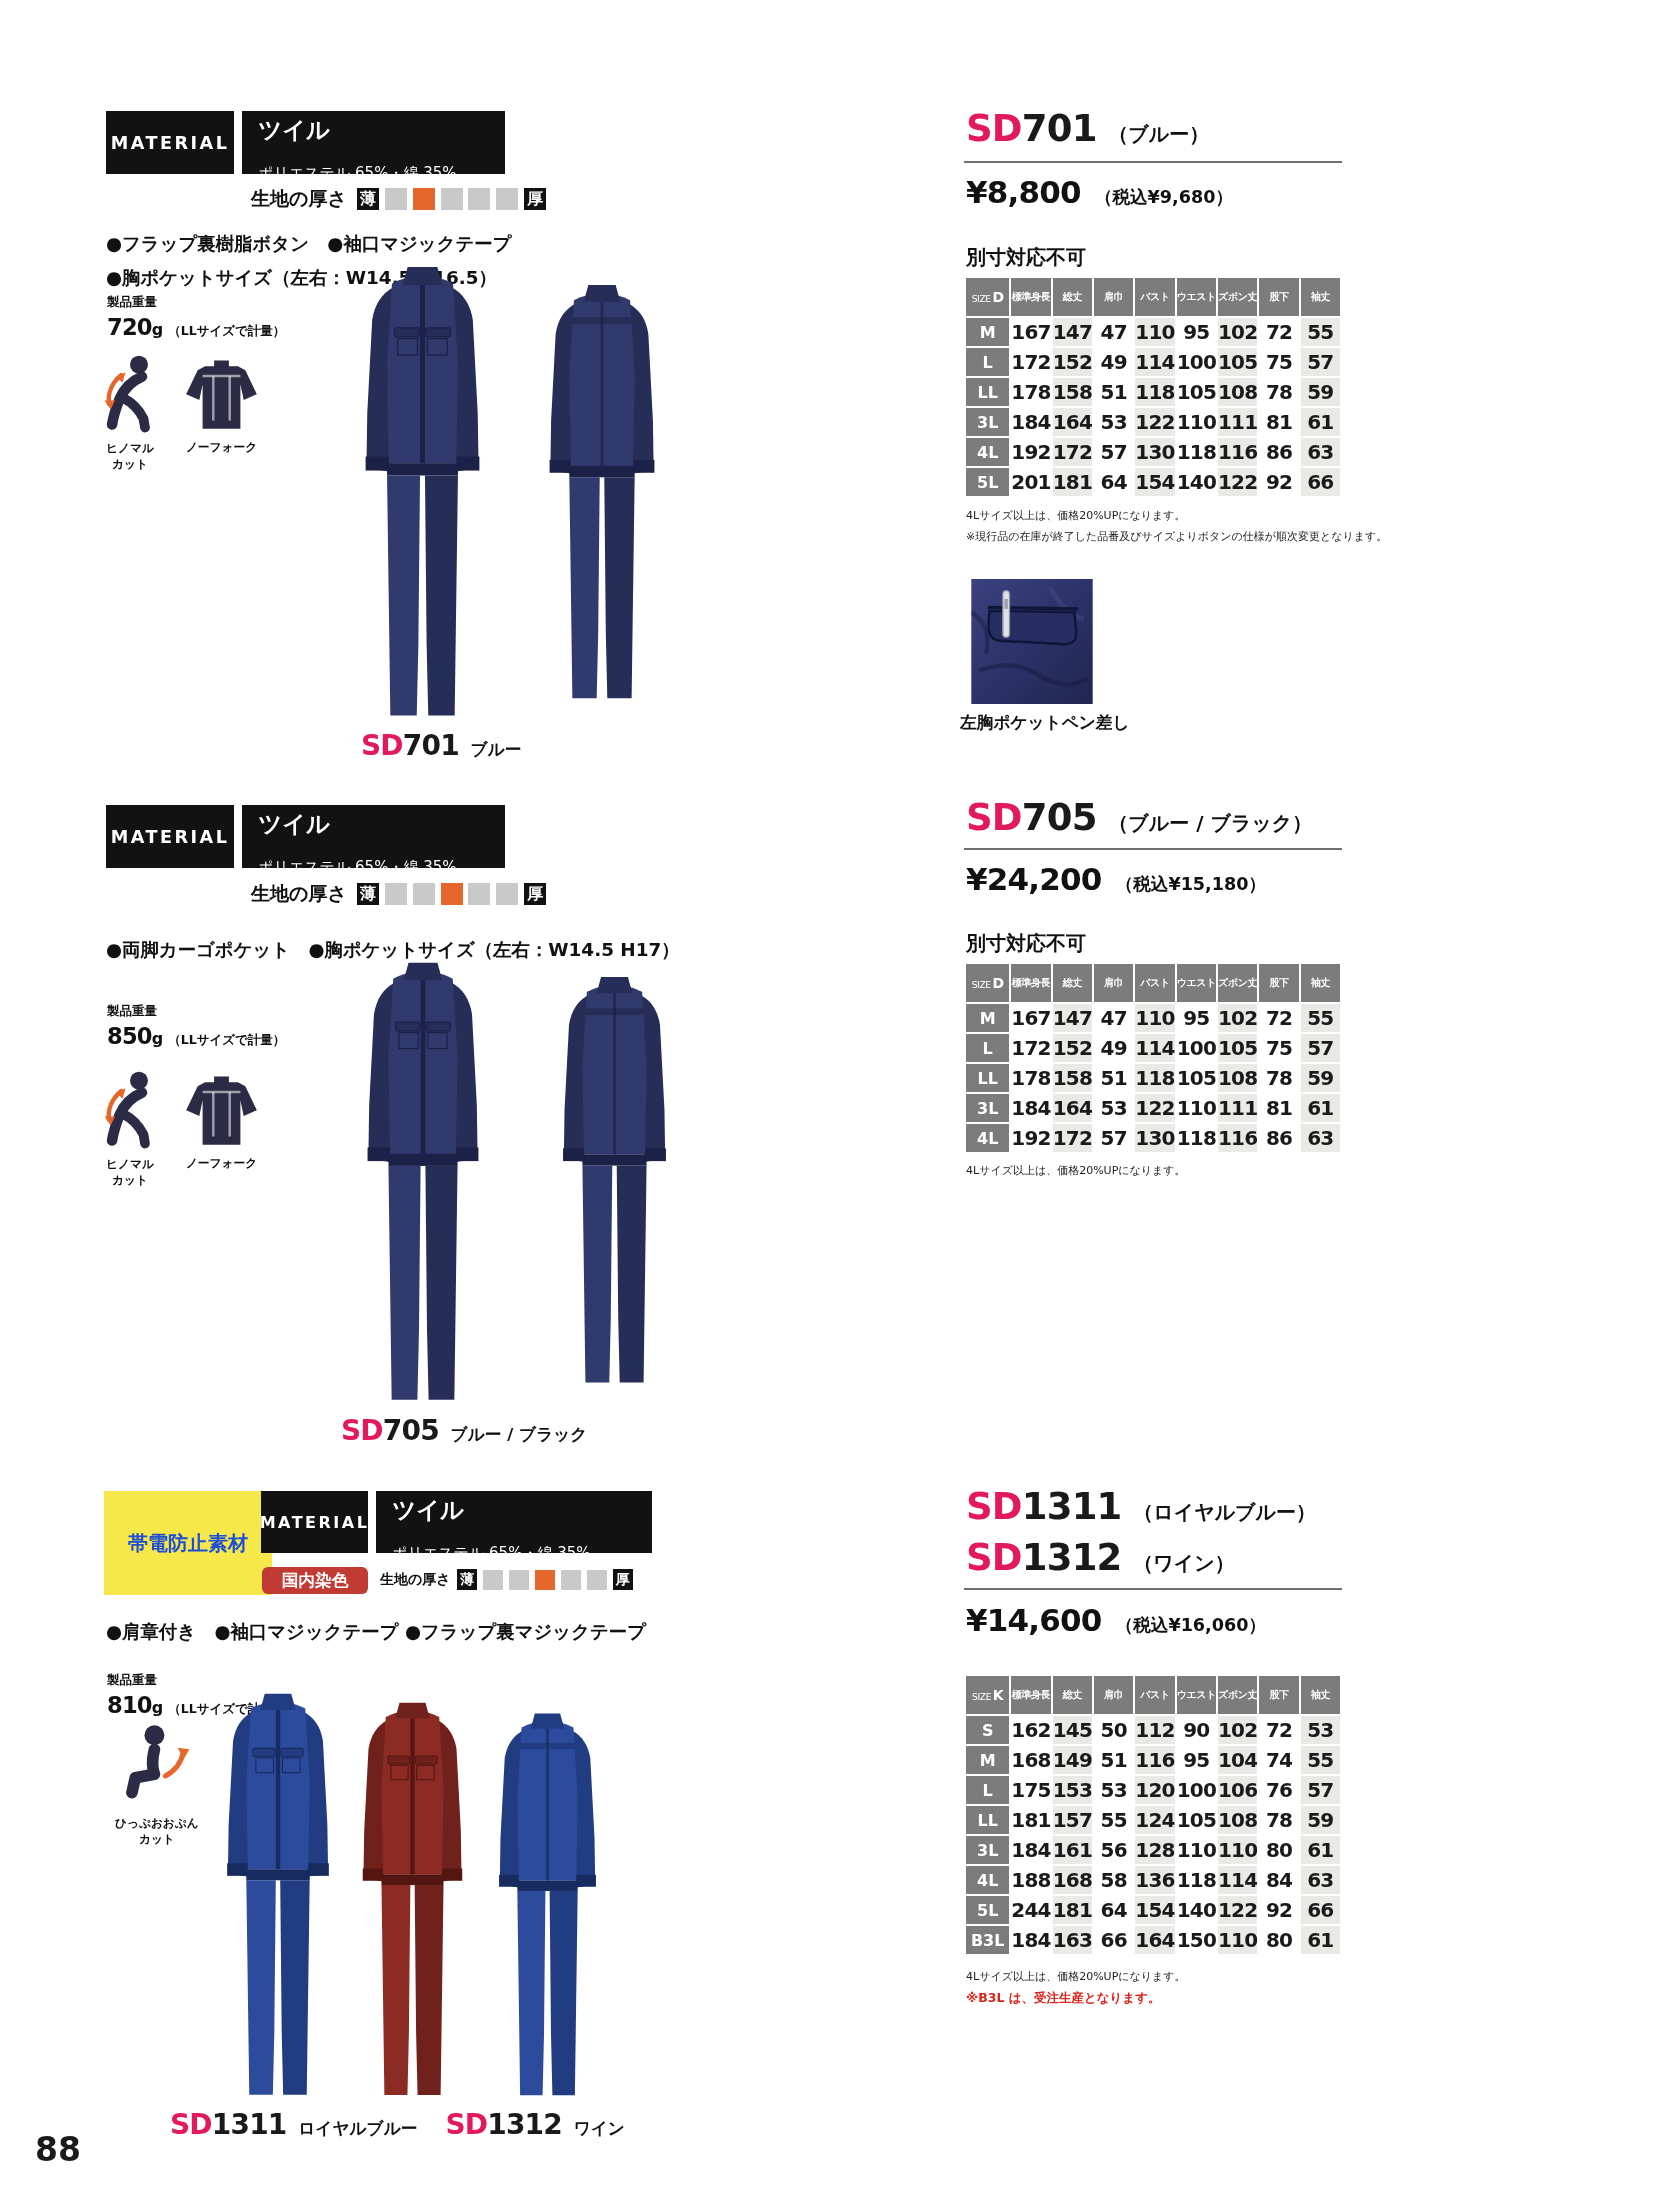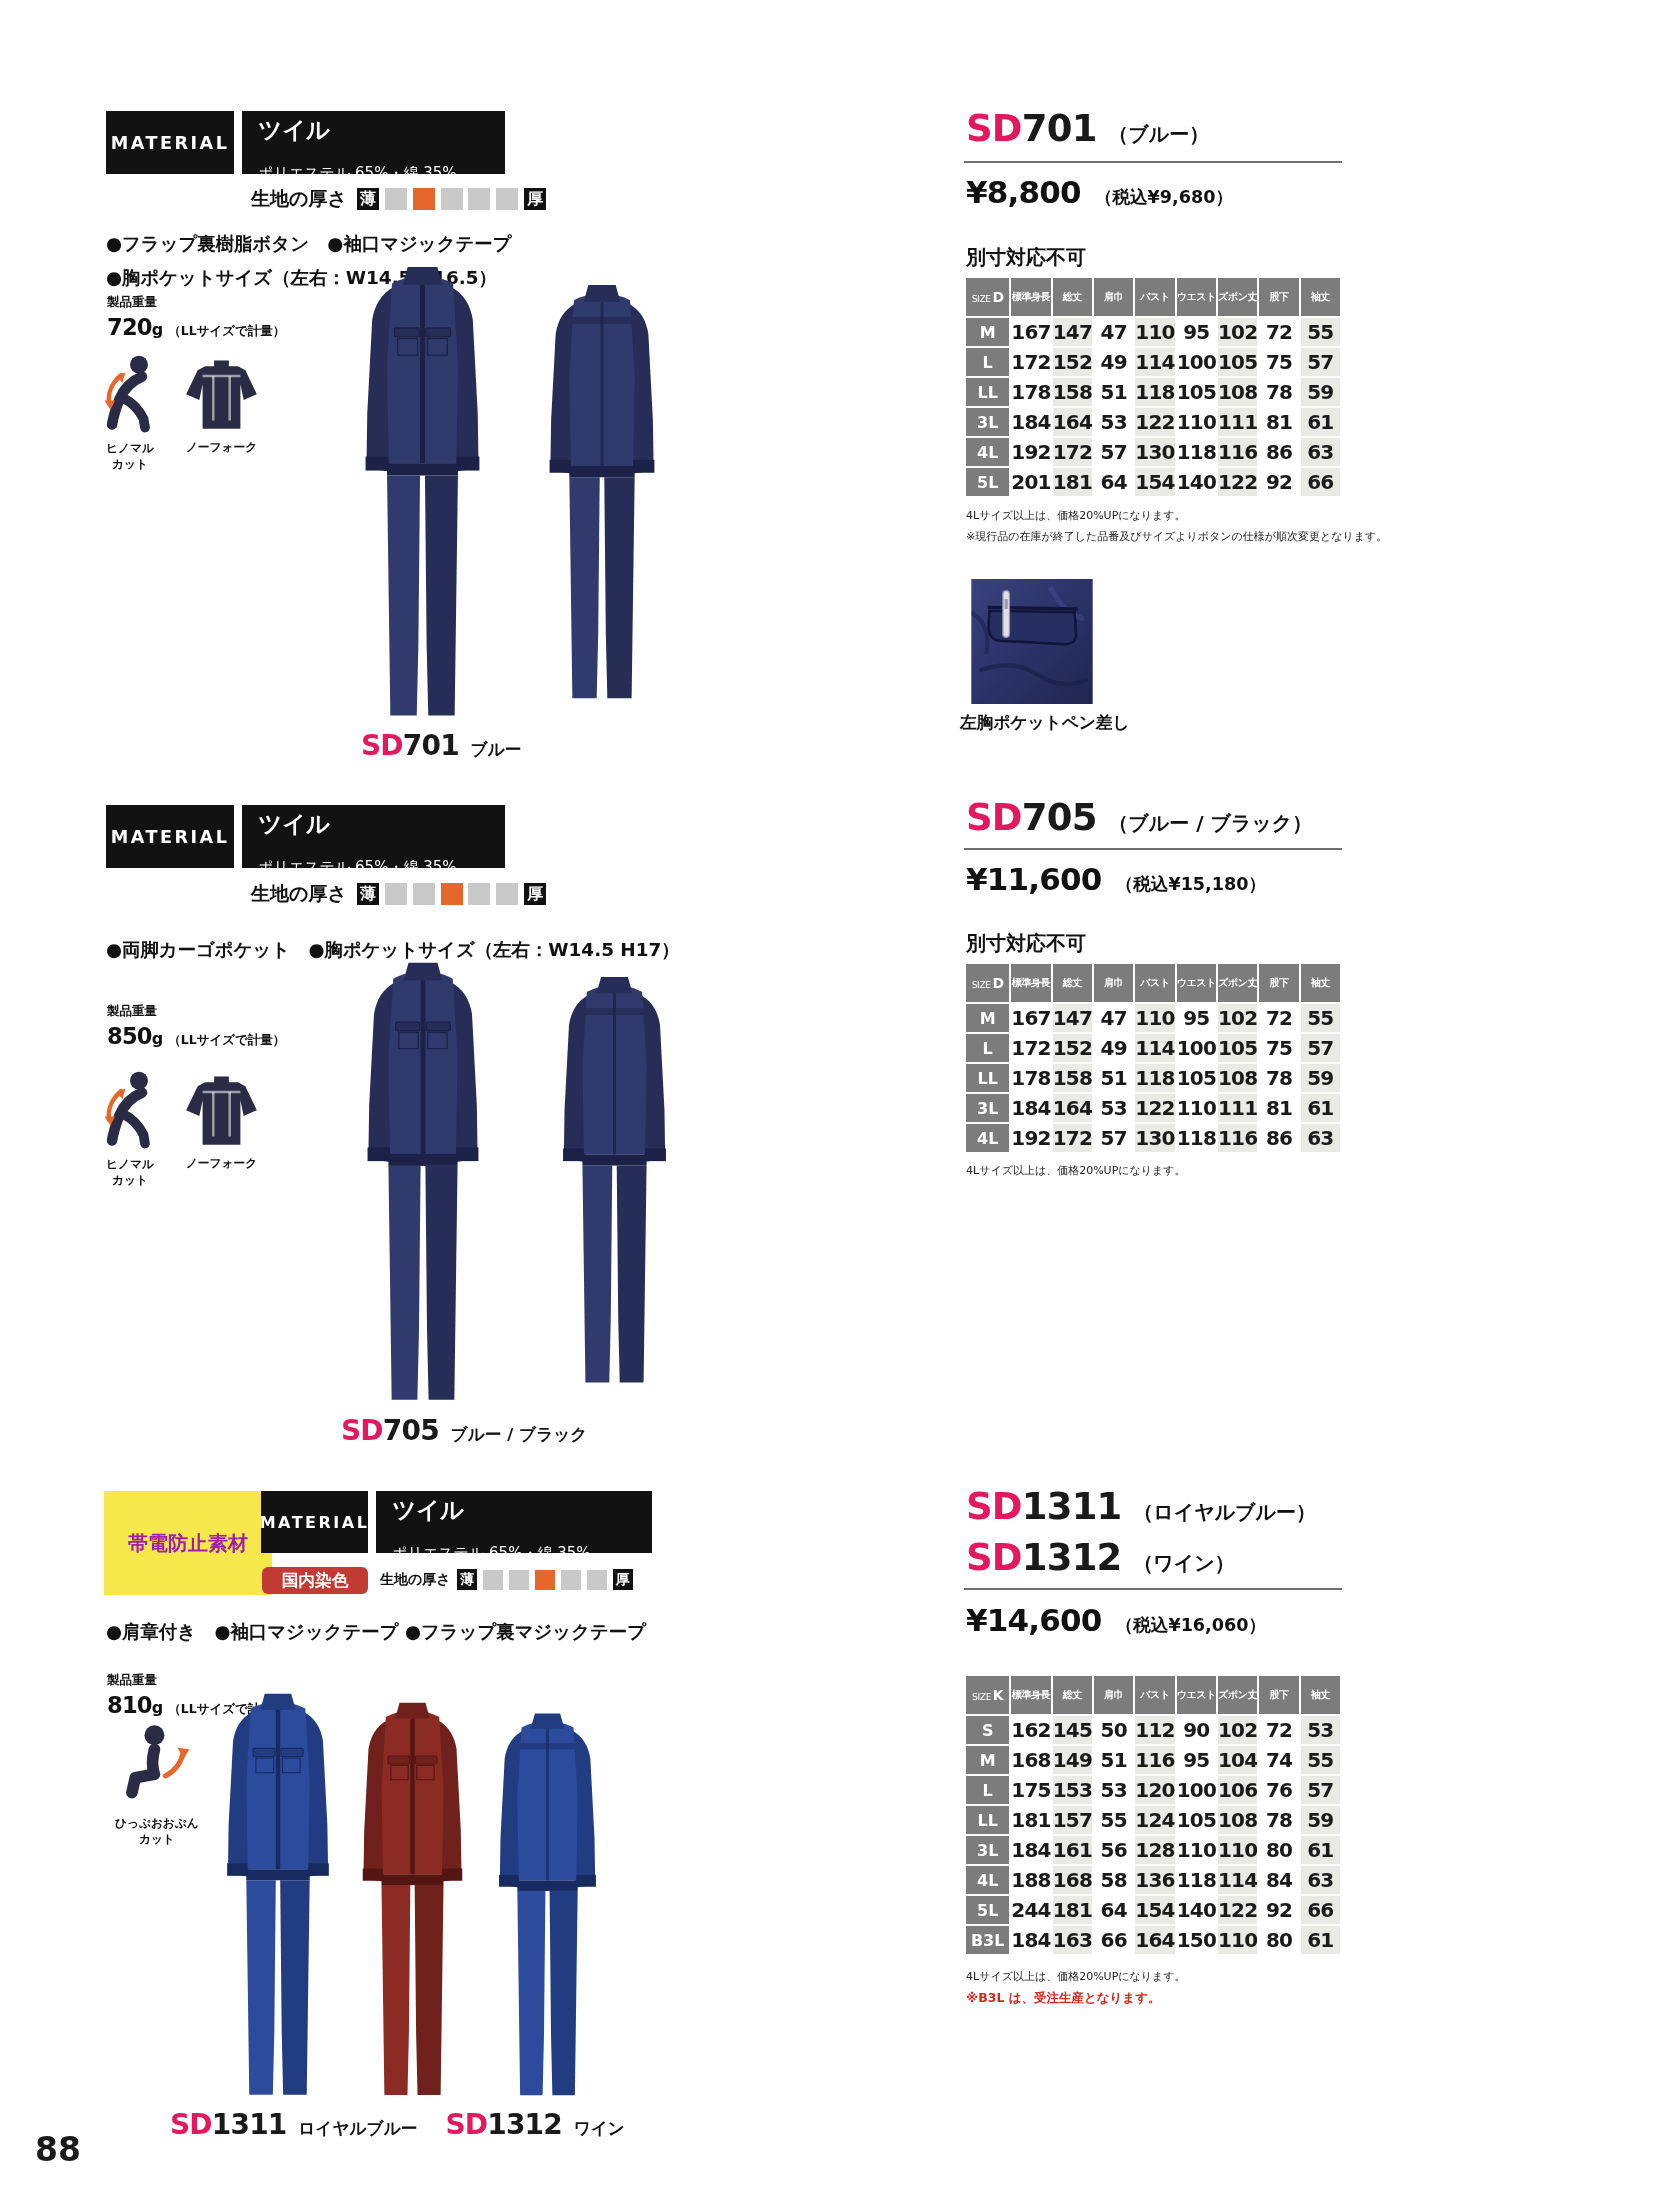--- a/index.html
+++ b/index.html
@@ -62,21 +62,21 @@
   .note-red{color:var(--note_red);font-weight:bold;font-size:12.5px;}
   .pocket-cap{font-size:16.7px;font-weight:bold;}
   
   .caption{display:flex;align-items:baseline;font-weight:bold;white-space:nowrap;}
   .c-prefix{color:var(--pink);font-size:28px;letter-spacing:-0.8px;}
   .c-num{font-size:28px;letter-spacing:-0.8px;color:#1a1a1a;}
   .c-color{font-size:16.7px;margin-left:11.7px;}
   .cap-gap{width:28px;}
   
   .anti{background:var(--antistatic_yellow);width:168px;height:104px;display:flex;align-items:center;justify-content:center;
-    font-size:20px;font-weight:bold;color:#a21caf;}
+    font-size:20px;font-weight:bold;color:#1d4ed8;}
   .dye{background:var(--dye_red);color:#fff;width:106px;height:27px;border-radius:5.9px;display:flex;align-items:center;justify-content:center;
     font-size:16.7px;font-weight:bold;}
   .pagenum{font-size:33px;font-weight:bold;color:#1a1a1a;}
   svg{display:block;}
 </style>
 </head>
 <body>
 
 <svg width="0" height="0" style="position:absolute">
   <defs>
@@ -390,21 +390,21 @@
   <span class="c-color">ブルー / ブラック</span>
 </div>
 
 <div class="abs title" style="left:966px;top:796px">
   <span class="t-prefix">SD</span>
     <span class="t-num">705</span>
   <span class="t-color">（ブルー / ブラック）</span>
 </div>
 <div class="abs divider" style="left:964px;top:848px"></div>
 <div class="abs price" style="left:966px;top:861px">
-  <span class="p-main">¥11,600</span>
+  <span class="p-main">¥24,200</span>
   <span class="p-tax">（税込¥15,180）</span>
 </div>
 <div class="abs fit-note" style="left:966px;top:930px">別寸対応不可</div>
 
 <table class="abs sz-table" style="left:964px;top:962px">
     <colgroup>
       <col style="width: 43px;">
       <col style="width: 39px;">
       <col style="width: 39px;">
       <col style="width: 39px;">

